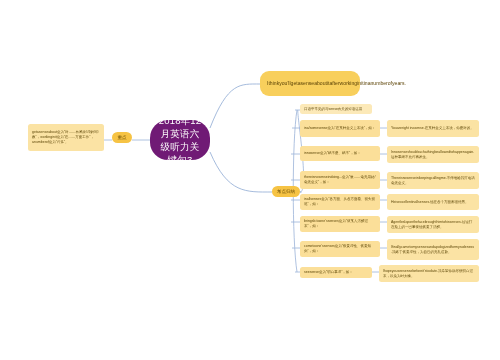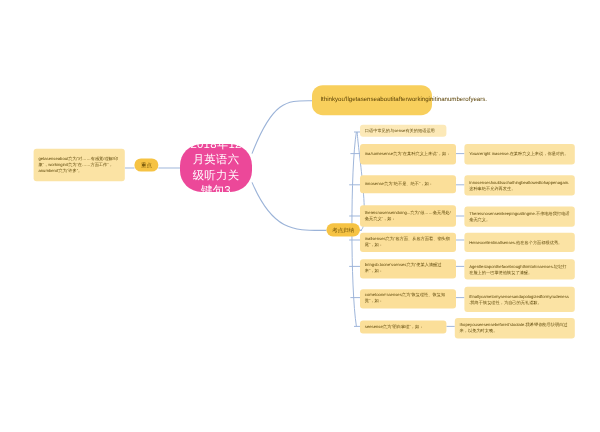--- a/index.html
+++ b/index.html
@@ -10,21 +10,21 @@
     overflow:hidden;
     position:relative;
   }
   #canvas{position:absolute;inset:0;width:500px;height:360px;}
   svg.links{position:absolute;left:0;top:0;width:500px;height:360px;pointer-events:none;}
 
   .node{position:absolute;box-sizing:border-box;}
 
   
   .root{
-    background:#ec4899;
+    background:#701a75;
     color:#ffffff;
     border-radius:18px;
     text-align:center;
     display:flex;align-items:center;justify-content:center;
     font-size:9.5px;
     line-height:13px;
     padding:6px 8px;
     letter-spacing:.2px;
   }
 

